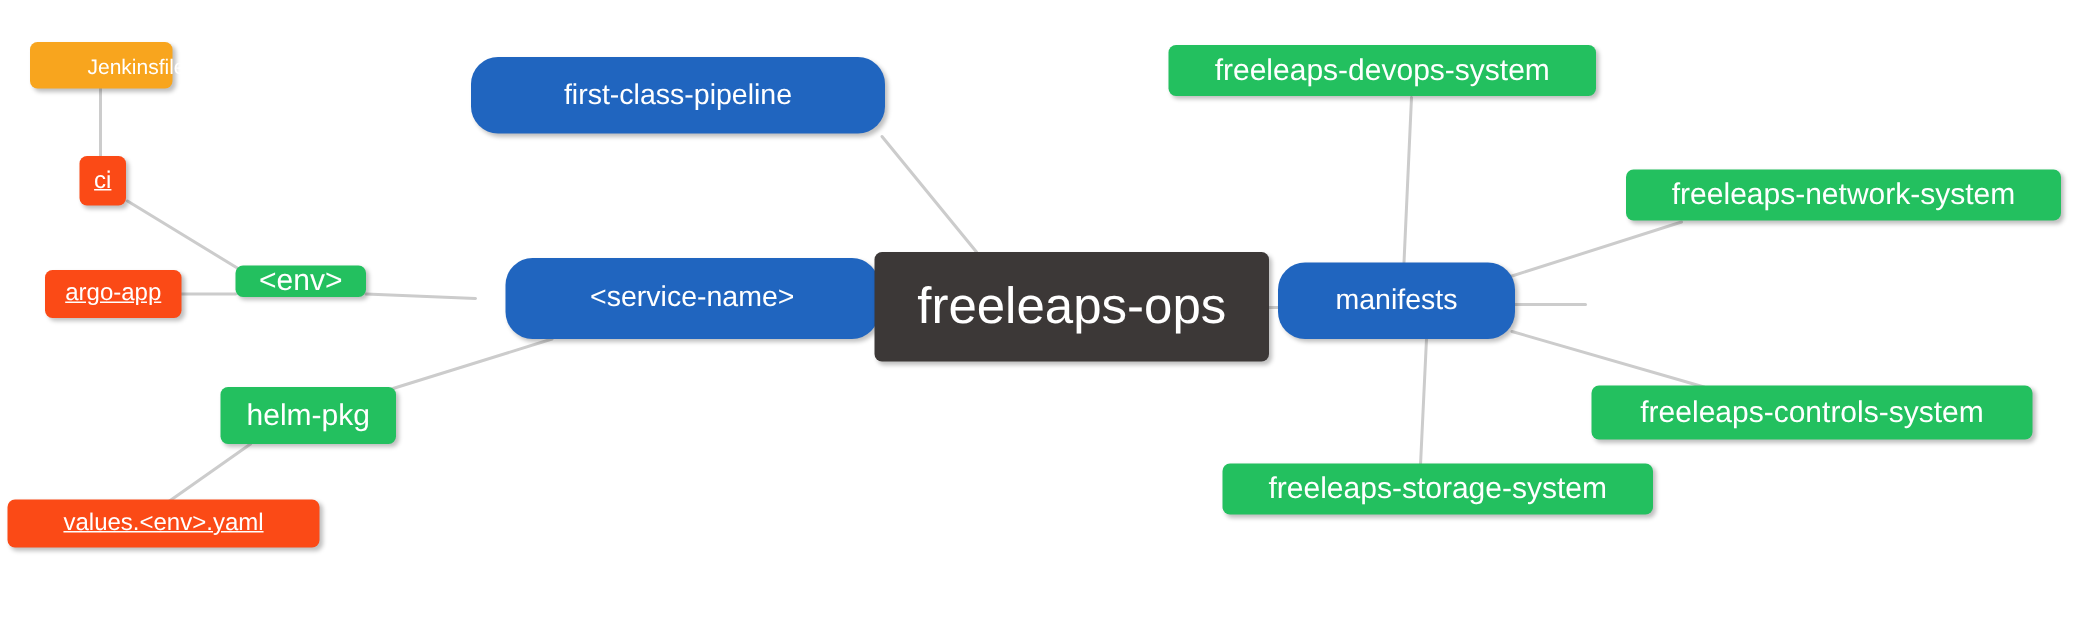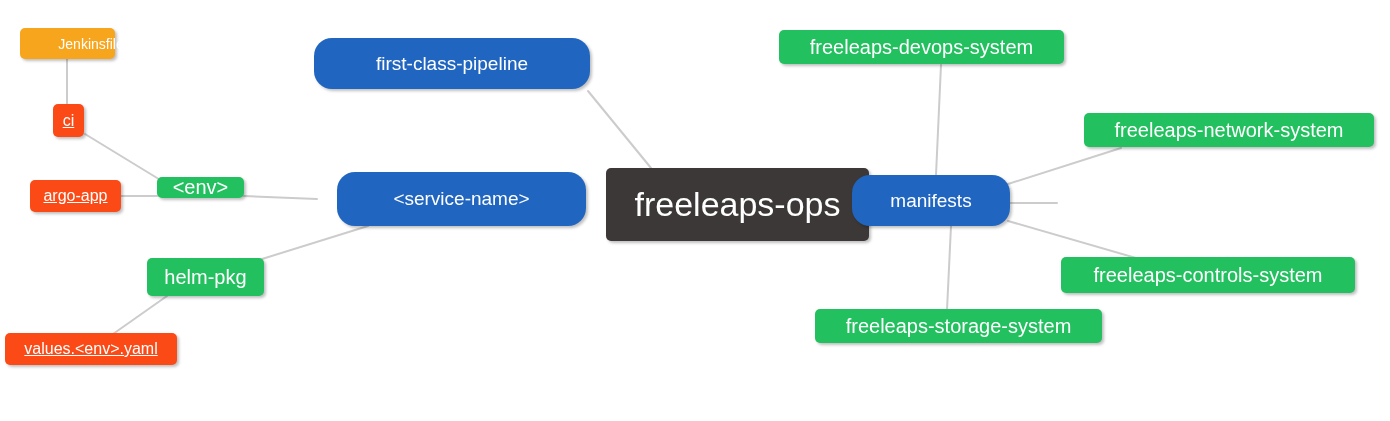--- a/index.html
+++ b/index.html
@@ -70,23 +70,23 @@
     <line x1="1010" y1="203" x2="1057" y2="203"></line>
     <line x1="1008" y1="221" x2="1136" y2="258"></line>
     <line x1="951" y1="226" x2="947" y2="310"></line>
   </svg>
 
   <div class="node c-orange size-xs" style="left:20px;  top:28px;  width:95px;  height:31px;padding-left:47px;">Jenkinsfile</div>
   <div class="node c-red    size-sm" style="left:53px;  top:104px; width:31px;  height:33px;">ci</div>
   <div class="node c-red    size-sm" style="left:30px;  top:180px; width:91px;  height:32px;">argo-app</div>
   <div class="node c-green  size-md" style="left:157px; top:177px; width:87px;  height:21px;">&lt;env&gt;</div>
   <div class="node c-green  size-md" style="left:147px; top:258px; width:117px; height:38px;">helm-pkg</div>
-  <div class="node c-red    size-sm" style="left:5px;   top:333px; width:172px; height:32px;">values.&lt;env&gt;.yaml</div>
+  <div class="node c-red    size-sm" style="left:5px;   top:333px; width:208px; height:32px;">values.&lt;env&gt;.yaml</div>
   <div class="node c-blue   size-lg" style="left:314px; top:38px;  width:276px; height:51px;">first-class-pipeline</div>
   <div class="node c-blue   size-lg" style="left:317px; top:172px; width:249px; height:54px;margin-left:20px;">&lt;service-name&gt;</div>
-  <div class="node c-dark   size-xl" style="left:583px; top:168px; width:263px; height:73px;margin-left:23px;">freeleaps-ops</div>
+  <div class="node c-dark   size-xl" style="left:583px; top:168px; width:263px; height:73px;">freeleaps-ops</div>
   <div class="node c-blue   size-lg" style="left:852px; top:175px; width:158px; height:51px;">manifests</div>
   <div class="node c-green  size-md" style="left:779px; top:30px;  width:285px; height:34px;">freeleaps-devops-system</div>
   <div class="node c-green  size-md" style="left:1084px;top:113px; width:290px; height:34px;">freeleaps-network-system</div>
   <div class="node c-green  size-md" style="left:1061px;top:257px; width:294px; height:36px;text-align:center;">freeleaps-controls-system</div>
   <div class="node c-green  size-md" style="left:815px; top:309px; width:287px; height:34px;text-align:center;">freeleaps-storage-system</div>
 
 </div>
 
 </body></html>

